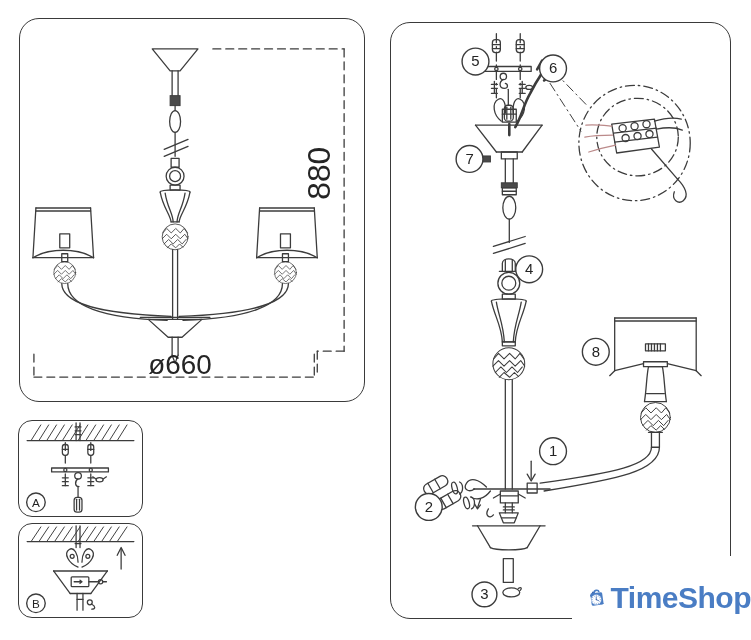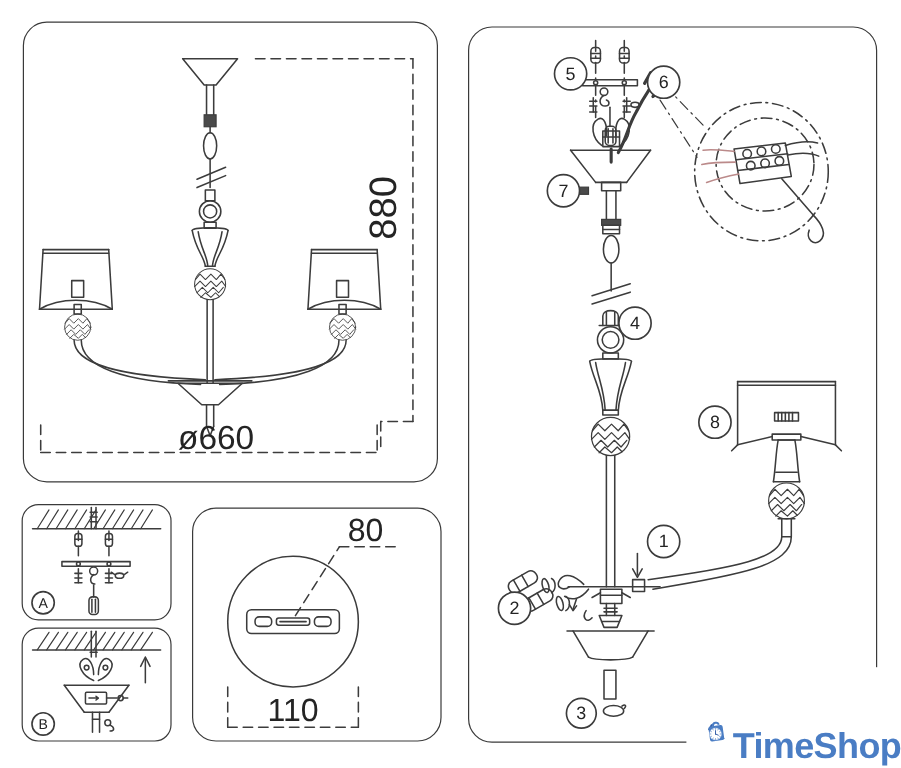--- a/index.html
+++ b/index.html
@@ -13,21 +13,21 @@
   .thick{stroke-width:2.6;}
   .dk{fill:#4a4a4a;stroke:#3c3c3c;stroke-width:1;}
   .dash{stroke-dasharray:8 5;}
   .dd{stroke-dasharray:9 4 1.5 4;}
   .red{stroke:#bb8a8a;}
   .dim{font-family:"Liberation Sans",sans-serif;fill:#242424;}
   .badge circle{fill:#fff;stroke:#3c3c3c;stroke-width:1.4;}
   .badge text{font-size:15px;fill:#242424;text-anchor:middle;font-family:"Liberation Sans",sans-serif;}
   .abbadge text{font-size:12px;}
   #logo{position:absolute;left:572px;top:556px;width:179px;height:84px;background:#fff;
-        display:flex;align-items:flex-end;gap:4px;padding-left:16px;box-sizing:border-box;}
+        display:flex;align-items:center;gap:4px;padding-left:16px;box-sizing:border-box;}
   #logo-text{font-size:30px;font-weight:bold;color:#4a7dc4;letter-spacing:-0.5px;}
 </style>
 </head>
 <body>
 
 <div id="stage">
 
   <section class="panel r18" style="left:19px;top:18px;width:346px;height:384px;">
     <svg viewBox="0 0 346 384">
       <defs>
@@ -249,41 +249,20 @@
         <circle cx="72" cy="80" r="2.5"></circle>
           <path d="M74,82 C78,84 78,87 74,87"></path>
       </g>
       <g class="badge abbadge">
         <circle cx="17" cy="81" r="9.5"></circle>
         <text x="17" y="85.5">B</text>
       </g>
     </svg>
   </section>
 
-  <section class="panel r18" style="left:160px;top:423px;width:208px;height:195px;">
-    <svg viewBox="0 0 208 195">
-      <circle class="ln" cx="84" cy="95" r="55"></circle>
-      <g class="ln">
-        <rect x="45" y="85" width="78" height="20" rx="4"></rect>
-        <rect x="52" y="91" width="14" height="8" rx="3.5"></rect>
-        <rect x="102" y="91" width="14" height="8" rx="3.5"></rect>
-        <rect x="70" y="92" width="28" height="6" rx="2"></rect>
-        <path d="M73,95 H95"></path>
-      </g>
-      <g class="ln dash">
-        <path d="M86,90 L123,32"></path>
-          <path d="M123,32 H172"></path>
-        <path d="M29,150 V186"></path>
-          <path d="M139,150 V186"></path>
-          <path d="M29,184 H139"></path>
-      </g>
-      <text class="dim" font-size="27" x="145" y="27" text-anchor="middle">80</text>
-      <text class="dim" font-size="27" x="84" y="179" text-anchor="middle">110</text>
-    </svg>
-  </section>
 
   <section class="panel r18" style="left:390px;top:22px;width:341px;height:597px;">
     <svg viewBox="0 0 341 597">
       <defs>
         <g id="fb2" class="ln">
           <circle cx="0" cy="0" r="20"></circle>
           <polyline points="-19,-6 -13,-13 -6,-6 1,-13 8,-6 14,-13 19,-6"></polyline>
           <polyline points="-20,3 -13,-4 -6,3 1,-4 8,3 15,-4 20,3"></polyline>
           <polyline points="-17,11 -10,4 -3,11 4,4 11,11 17,4"></polyline>
           <polyline points="-12,17 -6,11 1,17 7,11 12,16"></polyline>

